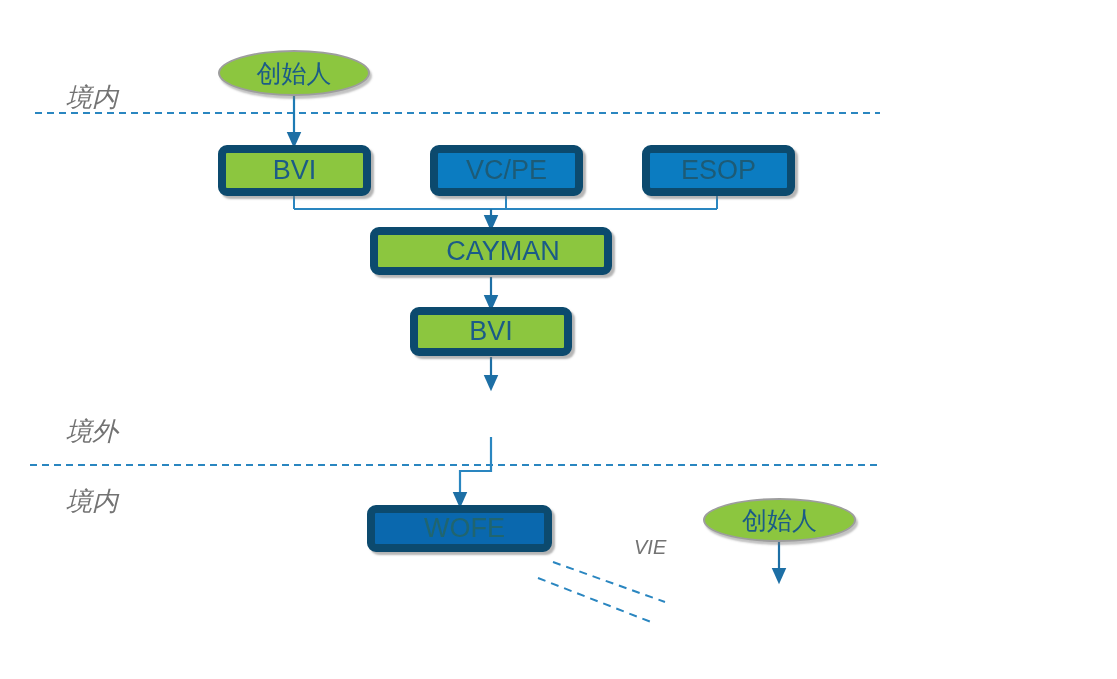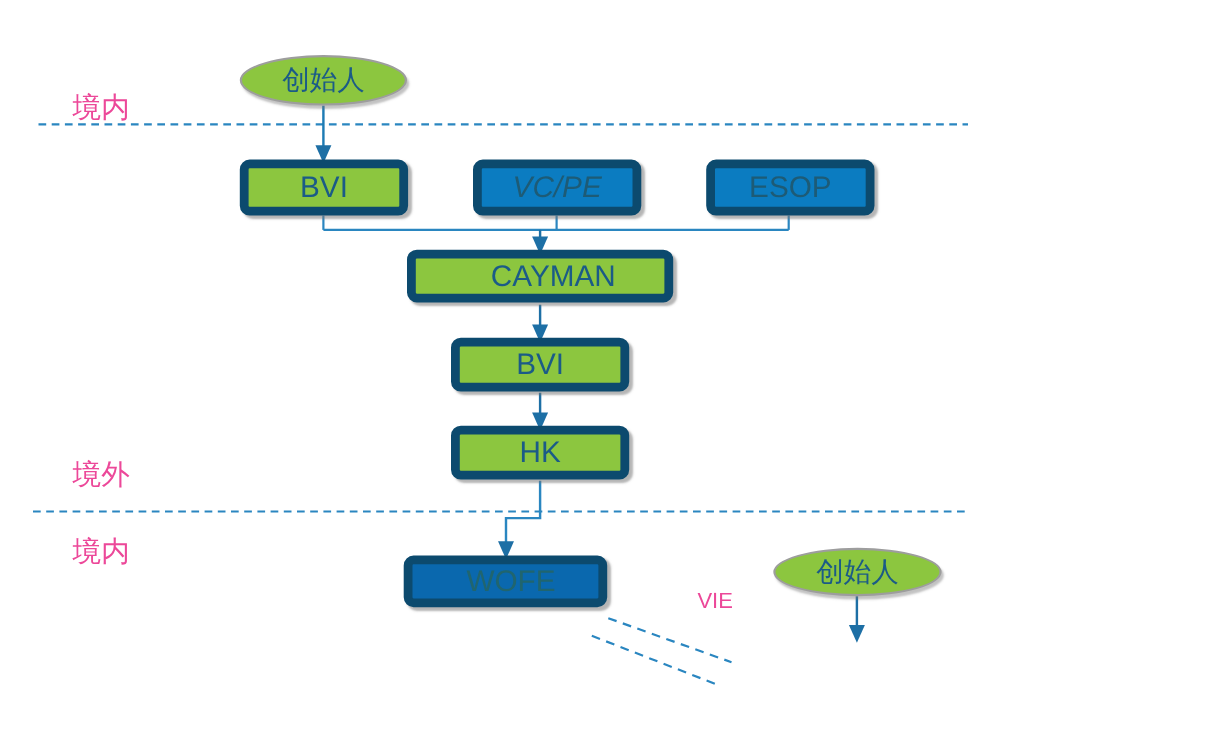--- a/index.html
+++ b/index.html
@@ -63,23 +63,24 @@
   .lbl-cn {
     font-size: 25px;
   }
   .lbl-en {
     font-size: 27px;
   }
 
   
   .freetext {
     position: absolute;
-    color: #ec4899;
+    color: #737373;
     white-space: nowrap;
     line-height: 1;
+    font-style: italic;
   }
   .region-label {
     font-size: 26px;
   }
   .vie-label {
     font-size: 20px;
     margin-left: 44px;
   }
 </style>
 </head>
@@ -122,39 +123,36 @@
   <div class="freetext region-label" style="left:66px; top:488px;">境内</div>
 
   <div class="node ellipse green lbl-cn t-dark-blue" style="left:218px; top:50px; width:152px; height:46px;">
     <span>创始人</span>
   </div>
 
   <div class="node box green lbl-en t-dark-blue" style="left:218px; top:145px; width:153px; height:51px;">
     <span>BVI</span>
   </div>
 
-  <div class="node box blue lbl-en t-muted-blue" style="left:430px; top:145px; width:153px; height:51px;font-style:italic;">
+  <div class="node box blue lbl-en t-muted-blue" style="left:430px; top:145px; width:153px; height:51px;">
     <span>VC/PE</span>
   </div>
 
   <div class="node box blue lbl-en t-muted-blue" style="left:642px; top:145px; width:153px; height:51px;">
     <span>ESOP</span>
   </div>
 
   <div class="node box green lbl-en t-dark-blue" style="left:370px; top:227px; width:242px; height:48px;padding-left:24px;">
     <span>CAYMAN</span>
   </div>
 
   <div class="node box green lbl-en t-dark-blue" style="left:410px; top:307px; width:162px; height:49px;">
     <span>BVI</span>
   </div>
 
-  <div class="node box green lbl-en t-dark-blue" style="left:410px; top:387px; width:162px; height:49px;">
-    <span>HK</span>
-  </div>
 
   <div class="node box blue-dark lbl-en t-muted-teal" style="left:367px; top:505px; width:185px; height:47px;padding-left:10px;">
     <span>WOFE</span>
   </div>
 
   <div class="node ellipse green lbl-cn t-dark-blue" style="left:703px; top:498px; width:153px; height:44px;">
     <span>创始人</span>
   </div>
 
 

